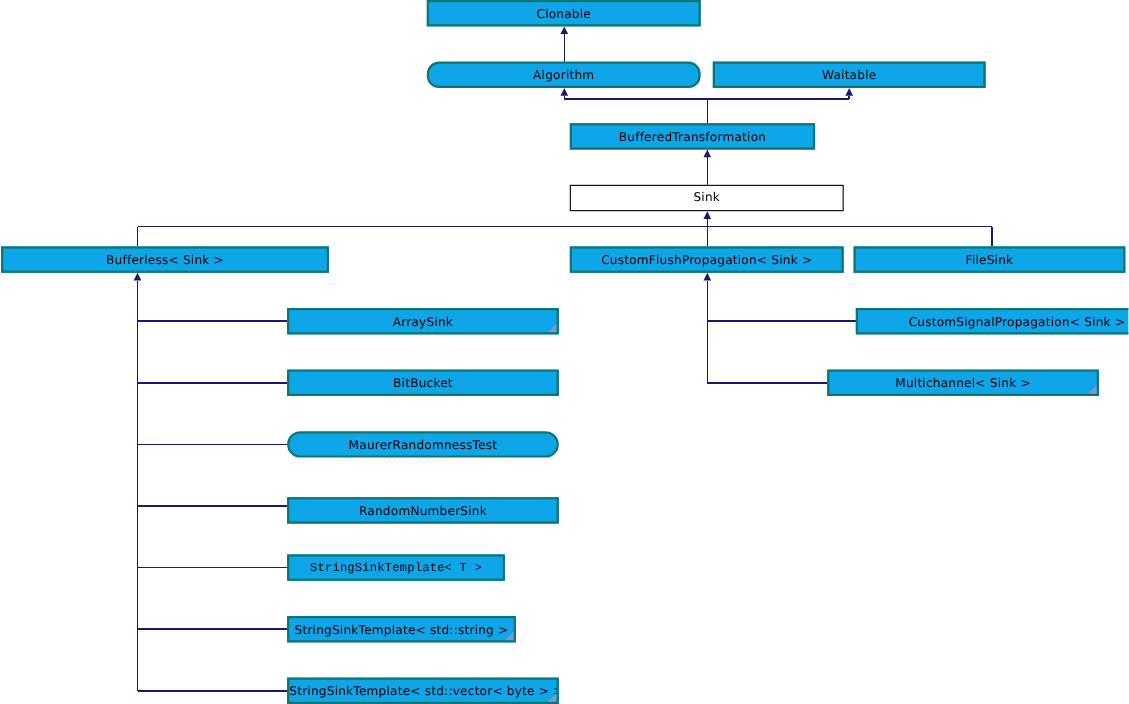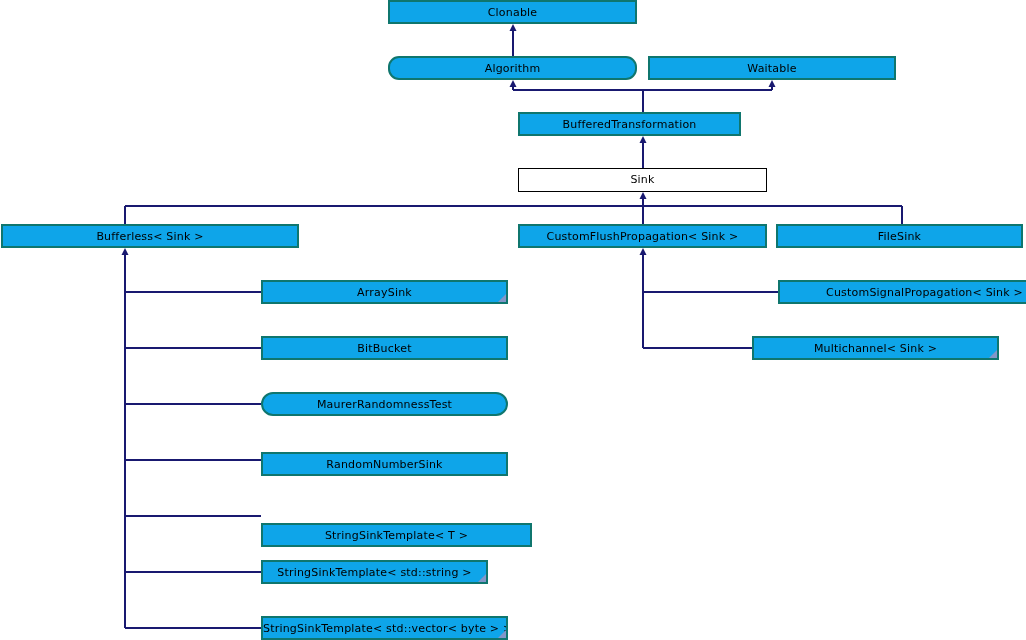--- a/index.html
+++ b/index.html
@@ -109,17 +109,17 @@
       <div class="node current" style="left: 518px; top: 168px; width: 249px;">Sink</div>
       <div class="node" style="left: 1px; top: 224px; width: 298px;">Bufferless&lt; Sink &gt;</div>
       <div class="node" style="left: 518px; top: 224px; width: 249px;">CustomFlushPropagation&lt; Sink &gt;</div>
       <div class="node" style="left: 756px; top: 224px; width: 247px; margin-left: 20px;">FileSink</div>
       <div class="node folded" style="left: 261px; top: 280px; width: 247px;">ArraySink</div>
       <div class="node folded" style="left: 778px; top: 280px; width: 293px;">CustomSignalPropagation&lt; Sink &gt;</div>
       <div class="node" style="left: 261px; top: 336px; width: 247px;">BitBucket</div>
       <div class="node folded" style="left: 752px; top: 336px; width: 247px;">Multichannel&lt; Sink &gt;</div>
       <div class="node" style="left: 261px; top: 392px; width: 247px; border-radius: 12px;">MaurerRandomnessTest</div>
       <div class="node" style="left: 261px; top: 452px; width: 247px;">RandomNumberSink</div>
-      <div class="node" style="left: 261px; top: 523px; width: 271px;">StringSinkTemplate&lt; T &gt;</div>
-      <div class="node folded" style="left: 261px; top: 560px; width: 227px;">StringSinkTemplate&lt; std::string &gt;</div>
+      <div class="node" style="left: 261px; top: 504px; width: 198px; font-family: Liberation Mono, monospace;">StringSinkTemplate&lt; T &gt;</div>
+      <div class="node folded" style="left: 261px; top: 560px; width: 208px;">StringSinkTemplate&lt; std::string &gt;</div>
       <div class="node folded" style="left: 261px; top: 616px; width: 247px;">StringSinkTemplate&lt; std::vector&lt; byte &gt; &gt;</div>
     </div>
 </div>
 
 </body></html>

